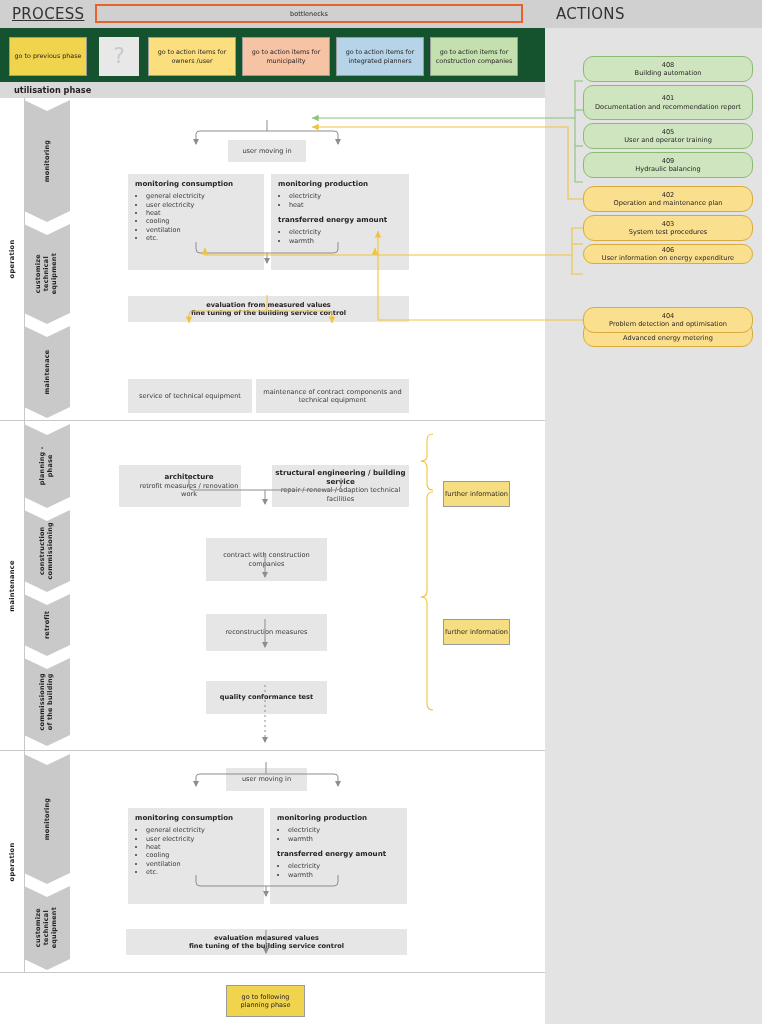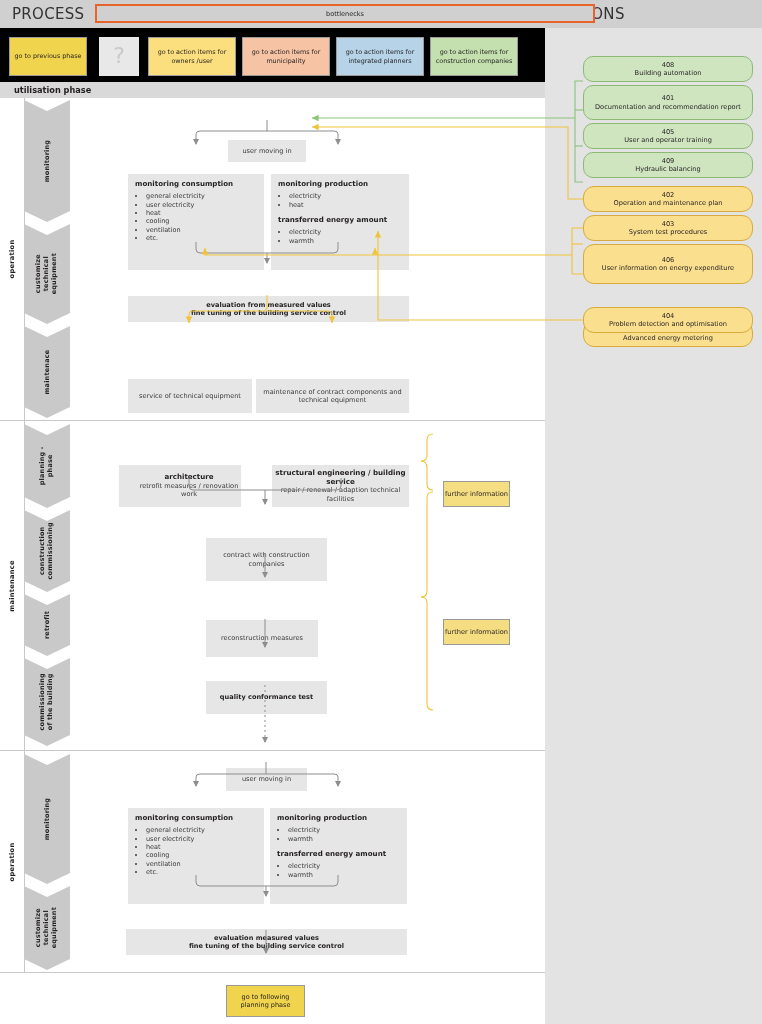--- a/index.html
+++ b/index.html
@@ -8,32 +8,32 @@
     background:#e3e3e3;
     font-family:"DejaVu Sans","Liberation Sans",sans-serif;
     font-size:7px;color:#231f20;
     position:relative;overflow:hidden;
   }
   .root{position:absolute;left:0;top:0;width:762px;height:1024px;}
 
   
   .hdr{position:absolute;left:0;top:0;width:762px;height:28px;background:#d0d0d0;}
   .hdr-title{position:absolute;top:5px;font-size:15px;font-weight:400;color:#333;letter-spacing:.3px;}
-  #procTitle{left:12px;}
+  #procTitle{left:12px;text-decoration:underline;}
   #actTitle{left:556px;}
   .bottlenecks{
-    position:absolute;left:95px;top:4px;width:500px;height:19px;
+    position:absolute;left:95px;top:4px;width:428px;height:19px;
     border:2px solid #e8622b;background:#d0d0d0;
     display:flex;align-items:center;justify-content:center;
     font-size:6.5px;color:#231f20;box-sizing:border-box;
   }
 
   
   .process{position:absolute;left:0;top:28px;width:545px;height:996px;background:#ffffff;}
-  .navbar{position:absolute;left:0;top:0;width:545px;height:54px;background:#000000;}
+  .navbar{position:absolute;left:0;top:0;width:545px;height:54px;background:#14532d;}
   .navbtn{
     position:absolute;top:9px;height:39px;
     border:1px solid #9a9a9a;box-sizing:border-box;
     display:flex;align-items:center;justify-content:center;text-align:center;
     font-size:6.4px;line-height:8.6px;color:#231f20;padding:0 3px;
   }
   .navbtn.q{font-size:22px;color:#c9c9c9;border:none;}
 
   .phaselabel{
     position:absolute;left:0;width:545px;height:16px;background:#d9d9d9;
@@ -209,21 +209,21 @@
       <div class="gbox center" style="left:119px;top:44px;width:122px;height:42px;flex-direction:column;padding-left:18px;">
         <div style="font-weight:bold;font-size:7.1px;color:#231f20;">architecture</div>
         <div>retrofit measures / renovation work</div>
       </div>
       <div class="gbox center" style="left:272px;top:44px;width:137px;height:42px;flex-direction:column;">
         <div style="font-weight:bold;font-size:7.1px;color:#231f20;line-height:8.6px;">structural engineering / building service</div>
         <div>repair / renewal / adaption technical facilities</div>
       </div>
 
       <div class="gbox center" style="left:206px;top:117px;width:121px;height:43px;">contract with construction companies</div>
-      <div class="gbox center" style="left:206px;top:199px;width:112px;height:37px;">reconstruction measures</div>
+      <div class="gbox center" style="left:206px;top:193px;width:121px;height:37px;">reconstruction measures</div>
       <div class="gbox center bold" style="left:206px;top:260px;width:121px;height:33px;">quality conformance test</div>
 
       <div class="fibox" style="left:443px;top:60px;width:67px;height:26px;">further information</div>
       <div class="fibox" style="left:443px;top:198px;width:67px;height:26px;">further information</div>
     </div>
 
     <div class="band" style="top:722px;height:222px;">
       <div class="outerlab" style="top:0;height:222px;">
           <span>operation</span>
         </div>
@@ -290,21 +290,21 @@
       </div>
 
     <div class="abox yellow" style="left:38px;top:158px;width:170px;height:26px;">
         <span class="num">402</span>
         <span class="nm">Operation and maintenance plan</span>
       </div>
     <div class="abox yellow" style="left:38px;top:187px;width:170px;height:26px;">
         <span class="num">403</span>
         <span class="nm">System test procedures</span>
       </div>
-    <div class="abox yellow" style="left:38px;top:216px;width:170px;height:40px;">
+    <div class="abox yellow" style="left:38px;top:216px;width:170px;height:20px;">
         <span class="num">406</span>
         <span class="nm">User information on energy expenditure</span>
       </div>
     <div class="abox yellow" style="left:38px;top:245px;width:170px;height:26px;margin-top:48px;">
         <span class="num">407</span>
         <span class="nm">Advanced energy metering</span>
       </div>
 
     <div class="abox yellow" style="left:38px;top:279px;width:170px;height:26px;">
         <span class="num">404</span>

